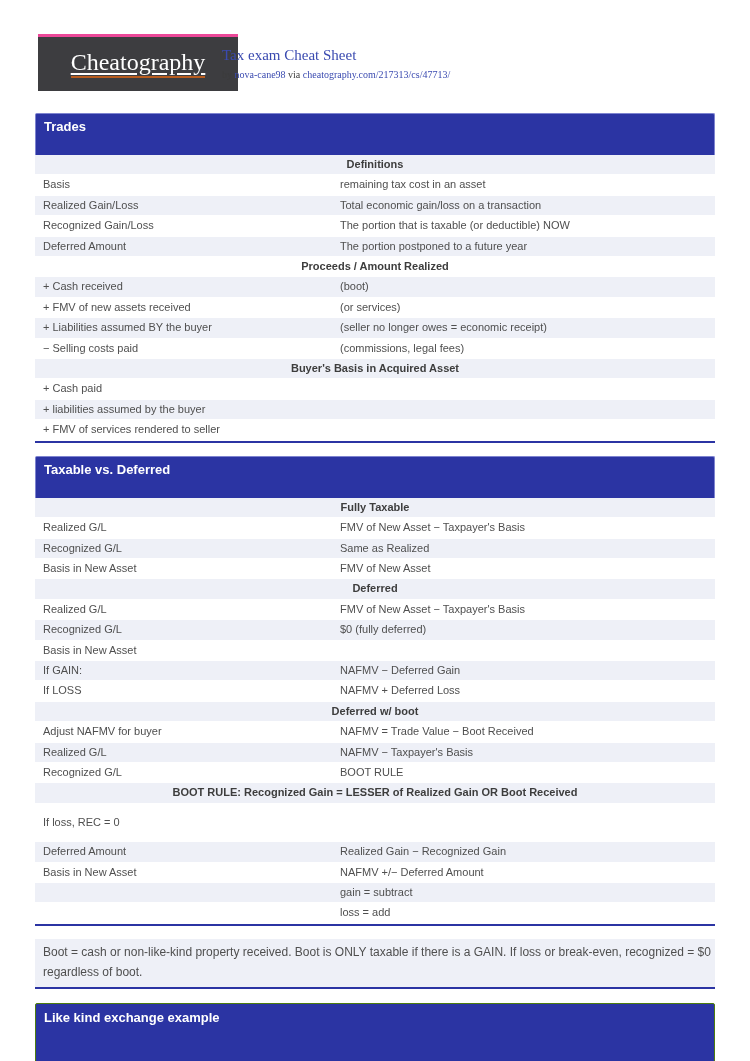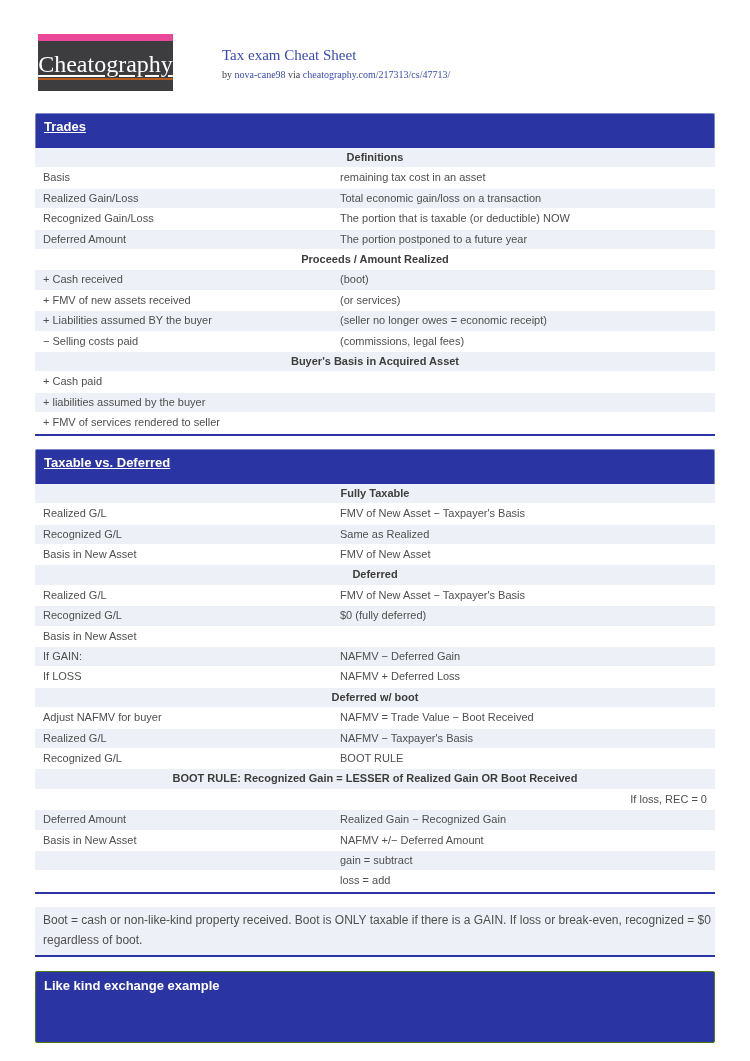--- a/index.html
+++ b/index.html
@@ -1,37 +1,37 @@
 <!DOCTYPE html>
 <html><head>
 <meta charset="utf-8">
 <style>
   html,body{margin:0;padding:0;background:#ffffff;}
   body{width:750px;height:1061px;position:relative;font-family:"Liberation Sans","DejaVu Sans",sans-serif;-webkit-font-smoothing:antialiased;}
 
   
   .header{position:relative;height:113px;}
-  .logo-box{position:absolute;left:38px;top:34px;width:135px;height:57px;background:#3d3d40;border-top:7px solid #ec4899;box-sizing:border-box;display:flex;align-items:center;justify-content:center;}
+  .logo-box{position:absolute;left:38px;top:34px;width:200px;height:57px;background:#3d3d40;border-top:3px solid #ec4899;box-sizing:border-box;display:flex;align-items:center;justify-content:center;}
   .logo-text{font-family:"Liberation Serif","DejaVu Serif",serif;font-size:24px;color:#ffffff;text-decoration:underline;text-underline-offset:3px;border-bottom:2px solid #b85c1e;padding-bottom:2px;line-height:1;}
   .title-block{position:absolute;left:222px;top:44px;font-family:"Liberation Serif","DejaVu Serif",serif;}
   .sheet-title{font-size:15px;color:#3a4ab0;line-height:22px;}
   .byline{font-size:10px;color:#3c3c3c;margin-top:3px;}
   .byline a{color:#3a4ab0;text-decoration:none;}
 
   
   .content{padding:0 35px;}
   .section{margin-bottom:13px;}
-  .section-header{background:#2b34a3;border:1px solid #7e84d0;border-bottom:none;border-radius:2px 2px 0 0;color:#ffffff;font-weight:bold;font-size:13px;line-height:25px;height:35px;padding:0 8px;box-sizing:border-box;text-decoration:underline;}
+  .section-header{background:#2b34a3;border:1px solid #7e84d0;border-bottom:none;border-radius:2px 2px 0 0;color:#ffffff;font-weight:bold;font-size:13px;line-height:25px;height:42px;padding:0 8px;box-sizing:border-box;}
   .rows{border-bottom:2px solid #2b34a3;}
   .row{display:flex;border-bottom:1px solid #ffffff;font-size:11px;color:#4f4f4f;line-height:19.4px;}
   .row.alt{background:#eef0f7;}
   .cell-left{width:297px;padding:0 8px;box-sizing:border-box;flex-shrink:0;}
   .cell-right{flex:1;padding:0 8px;}
   .row.subheader{display:block;text-align:center;font-weight:bold;color:#3d3d3d;padding:0 8px;}
-  .row.center{display:block;text-align:right;padding:0 8px;}
+  .row.center{display:block;text-align:left;padding:9px 8px;}
 
   .note{background:#eef0f7;border-bottom:2px solid #2b34a3;margin-top:1px;padding:3px 0 5px 8px;font-size:12px;line-height:20px;color:#4f4f4f;}
 
   .section.tall{height:72px;background:#2b34a3;border:1px solid #4d7c0f;box-sizing:border-box;border-radius:2px;margin-top:14px;}
   .section.tall .tall-title{color:#ffffff;font-weight:bold;font-size:13px;padding:6px 8px;}
 </style>
 </head>
 <body>
 
 <div class="header">

